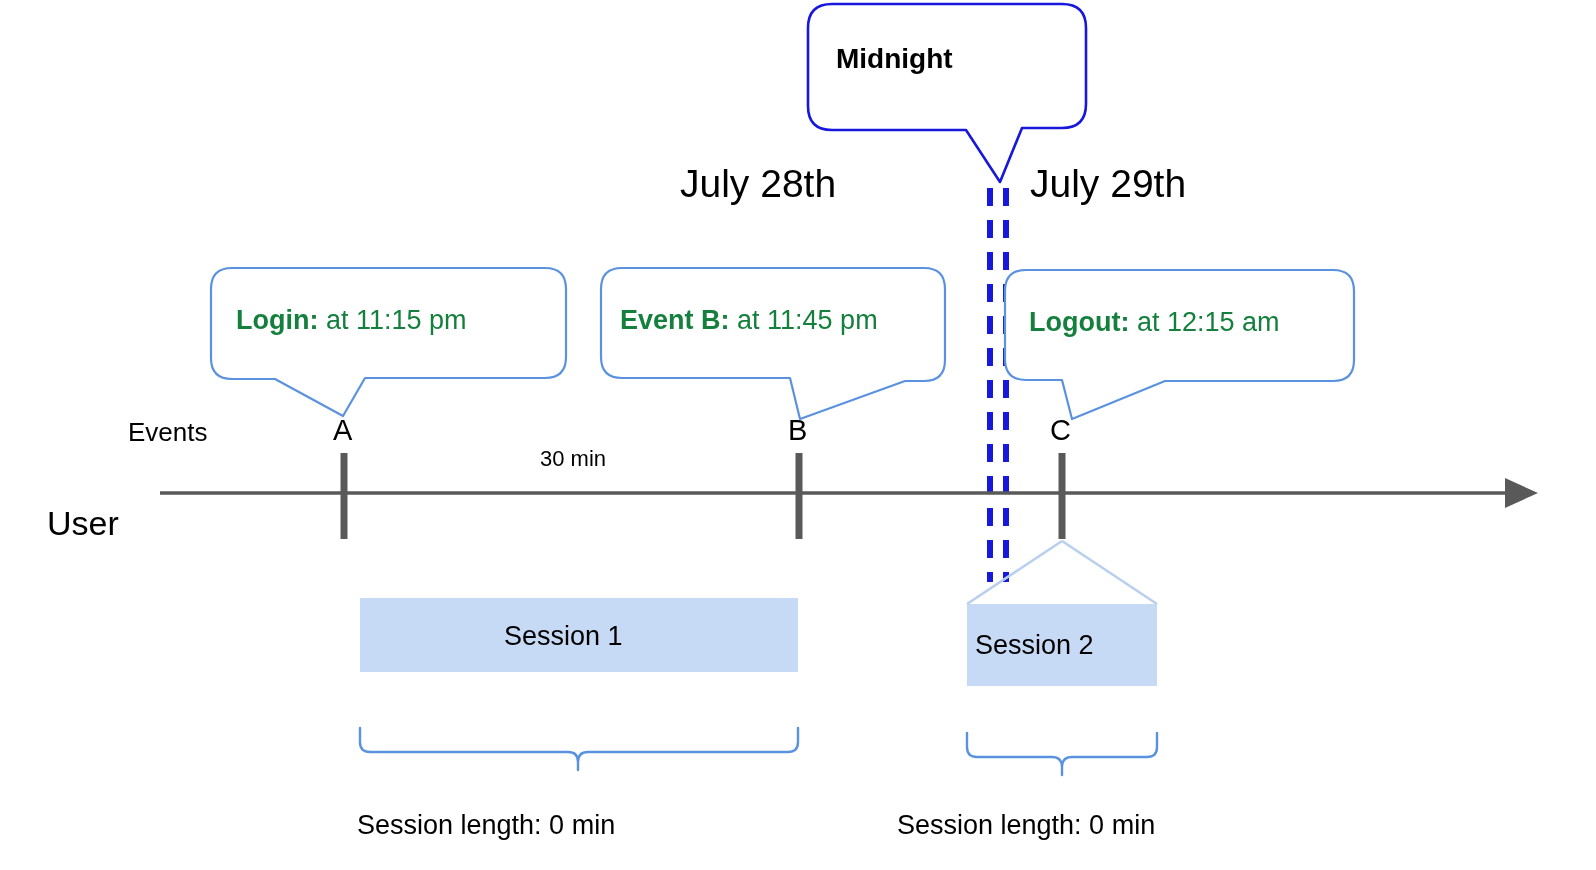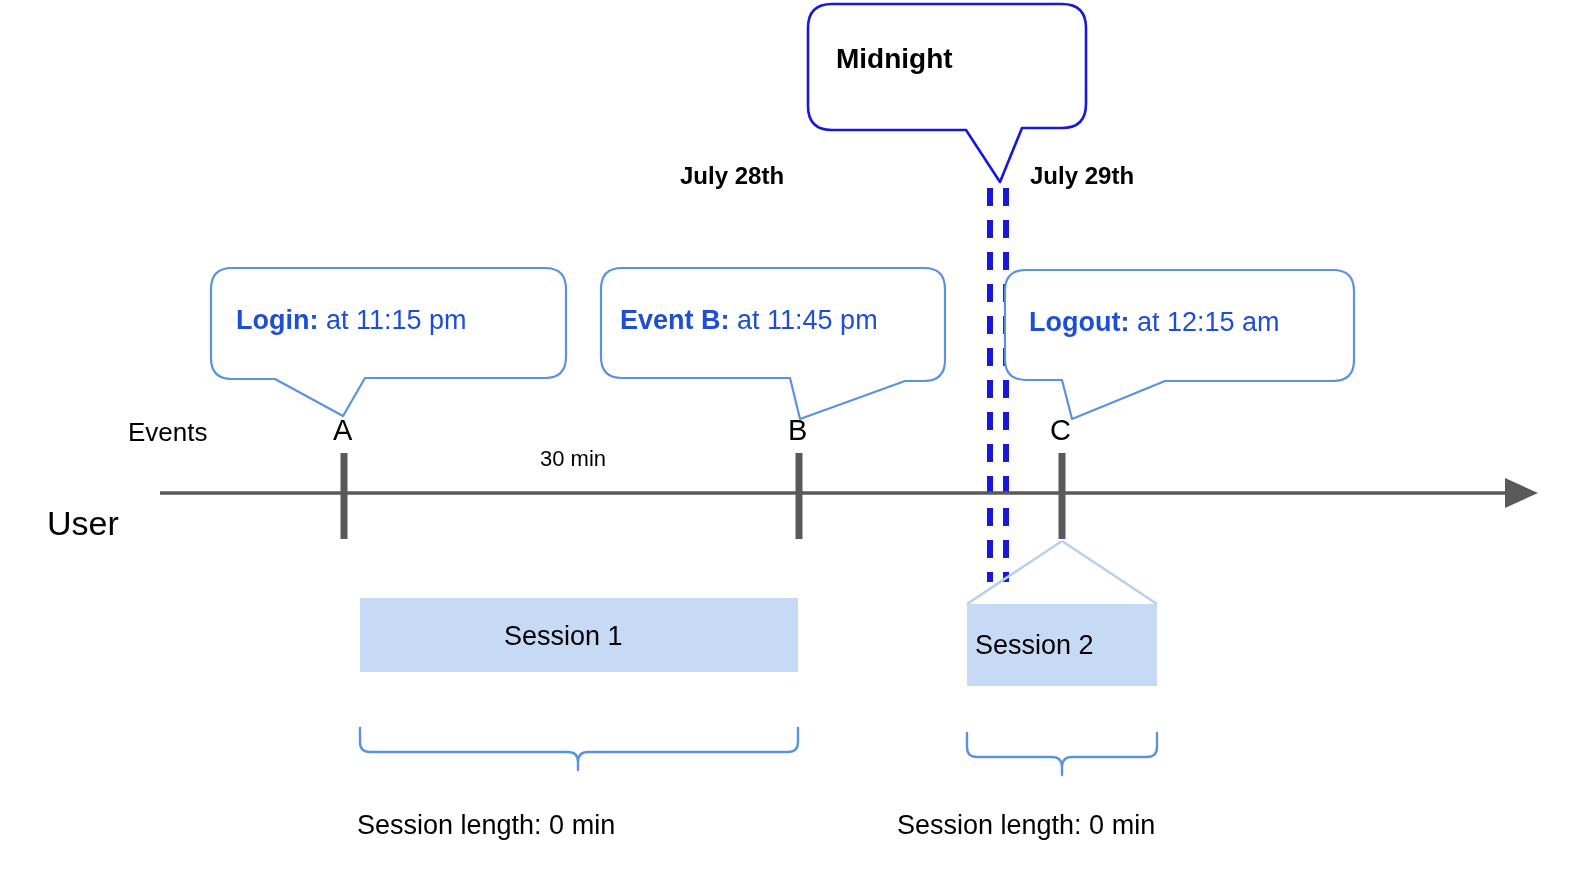--- a/index.html
+++ b/index.html
@@ -25,34 +25,34 @@
   .lbl {
     position: absolute;
     color: #000000;
     white-space: nowrap;
     font-family: "Liberation Sans", sans-serif;
   }
   .callout-text {
     position: absolute;
     white-space: nowrap;
     font-size: 27px;
-    color: #1d4ed8;
+    color: #15803d;
     font-family: "Liberation Sans", sans-serif;
   }
   .callout-text .bold { font-weight: bold; }
   .midnight-text {
     position: absolute;
     white-space: nowrap;
     font-size: 28px;
     font-weight: bold;
     color: #000000;
   }
   .axis-name-user { font-size: 34px; margin-top: 30px; }
   .axis-name-events { font-size: 26px; }
-  .date-label { font-size: 24px; font-weight: bold; }
+  .date-label { font-size: 39px; }
   .ev-letter { font-size: 29px; }
   .dur-label { font-size: 22px; }
   .session-label { font-size: 27px; }
   .sesslen-label { font-size: 27px; margin-top: 12px; }
 </style>
 </head>
 <body>
 
 <div id="stage">
 

